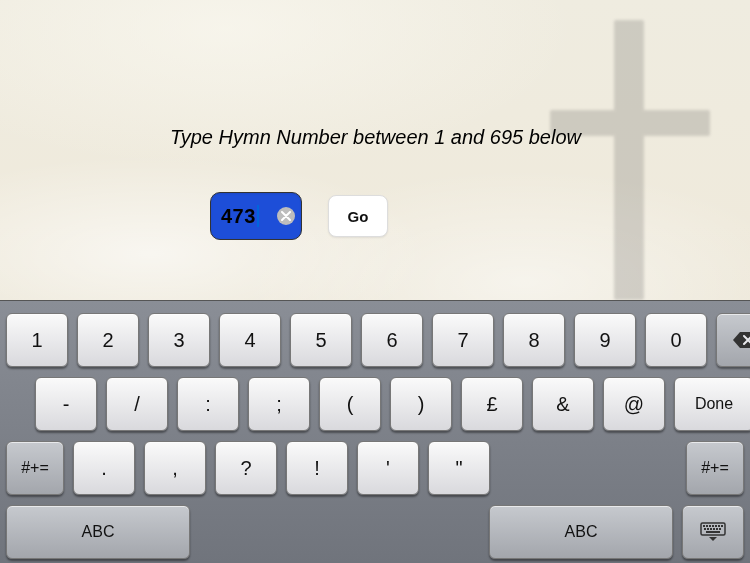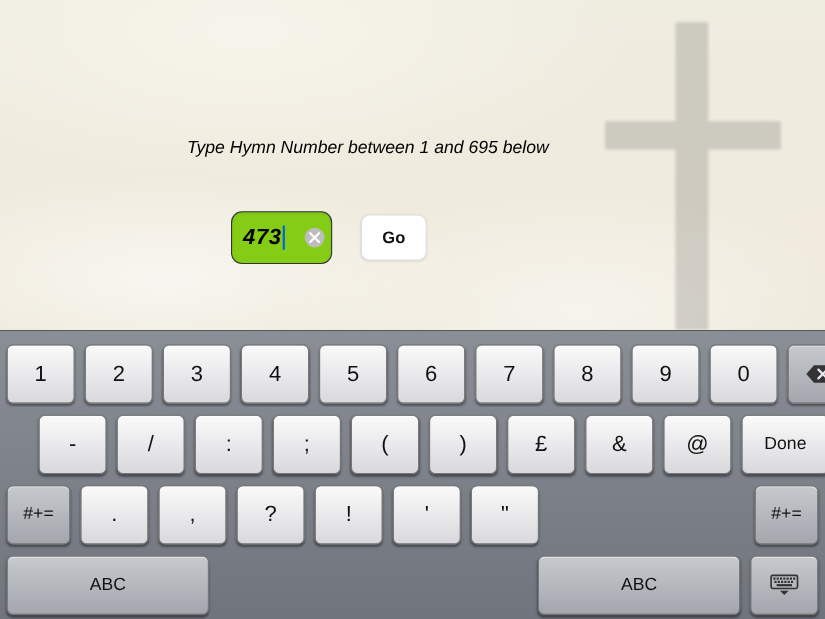--- a/index.html
+++ b/index.html
@@ -34,40 +34,39 @@
     position: absolute;
     left: 0; top: 90px;
     width: 160px; height: 26px;
     background: #3a3a3a;
     border-radius: 2px;
   }
 
   .prompt {
     position: absolute;
     left: 170px; top: 126px;
-    font-size: 16px;
+    font-size: 20px;
     font-style: italic;
     color: #000;
   }
 
   .input-row {
     position: absolute;
     left: 210px; top: 192px;
     display: flex; align-items: center; gap: 26px;
   }
   .num-field {
     position: relative;
     width: 92px; height: 48px;
-    background: #84cc16;
+    background: #1d4ed8;
     border: 1px solid #333;
     border-radius: 10px;
     display: flex; align-items: center;
     padding: 0 28px 0 10px;
     box-shadow: inset 0 1px 2px rgba(0,0,0,0.08);
-    font-style: italic;
   }
   .num-field .value {
     font-weight: 700;
     font-size: 20px;
     color: #000;
     letter-spacing: 0.5px;
   }
   .num-field .cursor {
     width: 2px; height: 22px;
     background: #0066dd;

